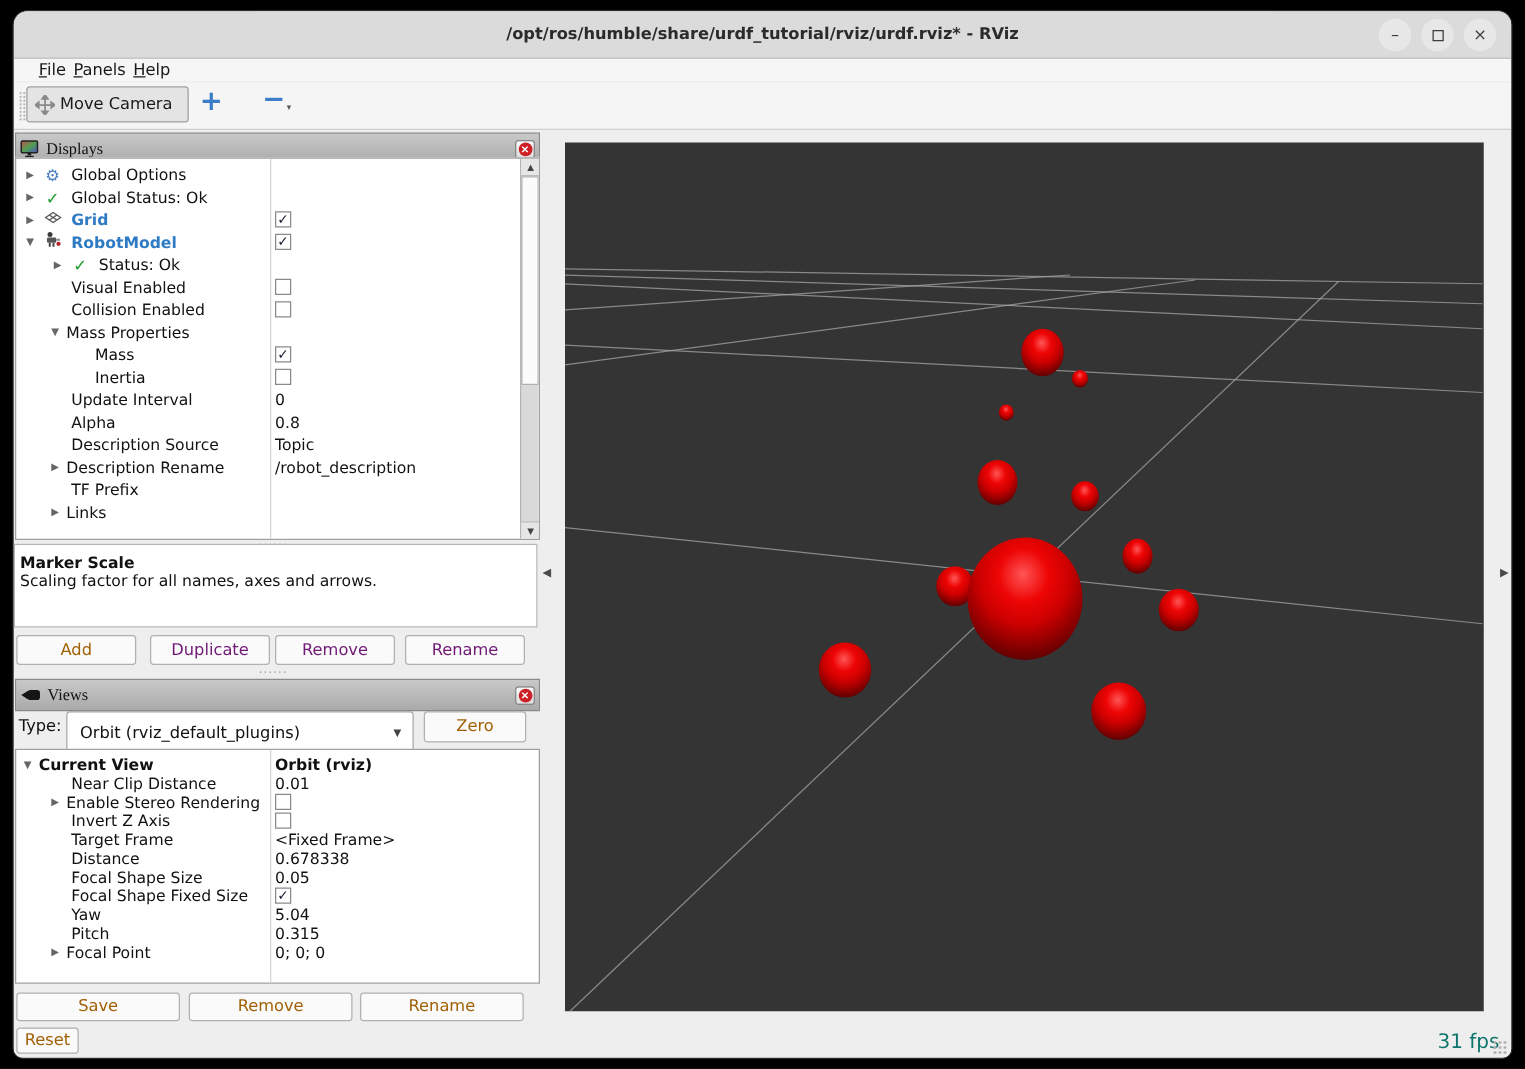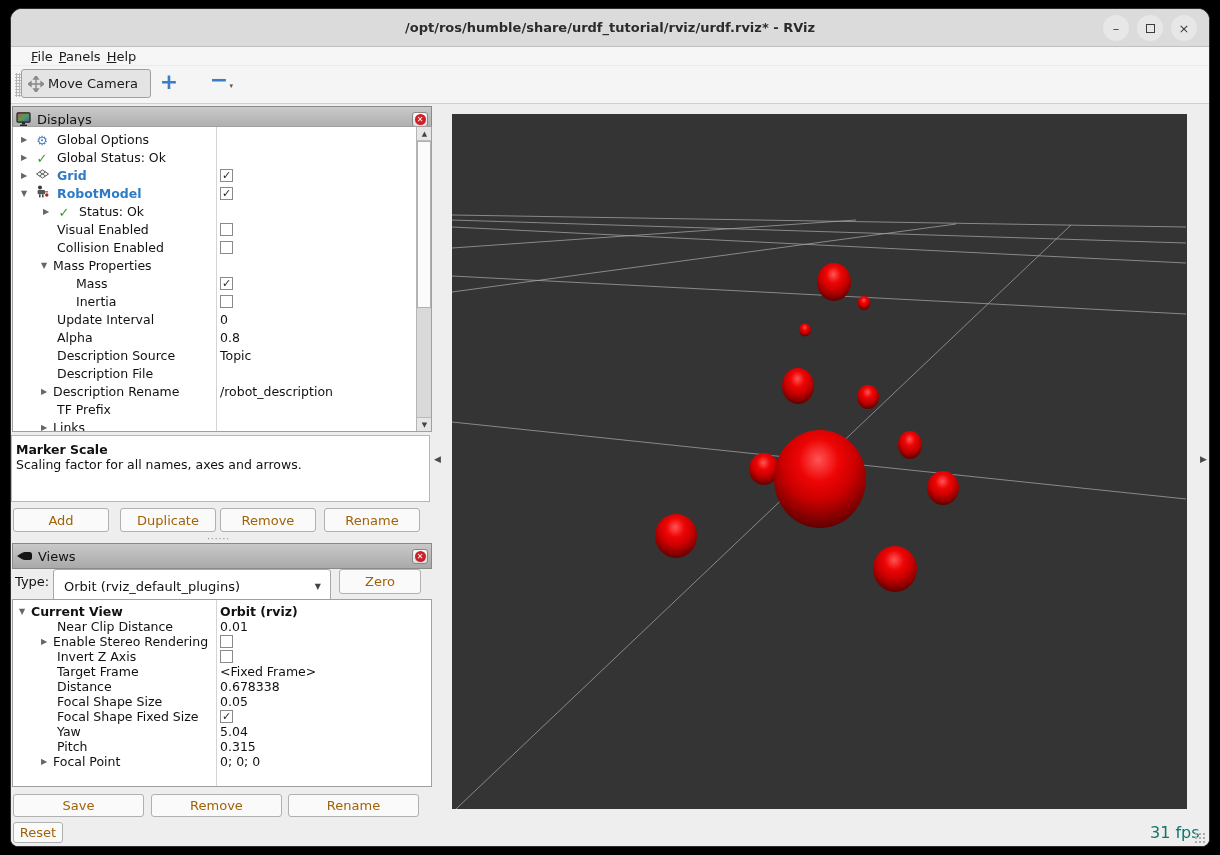--- a/index.html
+++ b/index.html
@@ -31,21 +31,21 @@
               display:flex; align-items:center; gap:4px; font-size:13px; color:#1a1a1a; }
   .tb-plus { position:absolute; left:146px; top:2px; width:24px; height:30px; color:#3b7dc8;
              font-size:22px; font-weight:bold; text-align:center; line-height:28px; }
   .tb-minus { position:absolute; left:196px; top:2px; width:24px; height:30px; color:#3b7dc8;
               font-size:22px; font-weight:bold; text-align:center; line-height:24px; }
   .tb-minus .dd { position:absolute; right:-2px; bottom:0px; font-size:7px; color:#555; }
   
   .main { position:relative; height:744px; background:#eeeeee; }
   .panel-header { position:absolute; height:14px; background:linear-gradient(#c9c9c9,#a9a9a9);
                   border:1px solid #8a8a8a; display:flex; align-items:center; padding:12px 3px;
-                  font-size:13px; color:#111; }
+                  font-size:13px; color:#111;font-family:Liberation Serif, serif; }
   .panel-header .ph-label { margin-left:5px; flex:1; }
   .close-btn { width:16px; height:15px; background:linear-gradient(#fafafa,#dddddd);
                border:1px solid #888; border-radius:3px; display:flex; align-items:center;
                justify-content:center; }
   .close-btn .dot { width:11px; height:11px; border-radius:50%; background:#cc2026; color:#fff;
                     font-size:8px; line-height:11px; text-align:center; font-weight:bold; }
   .treebox { position:absolute; background:#fff; border:1px solid #a0a0a0; overflow:hidden; }
   .tree-col-divider { position:absolute; top:0; bottom:0; left:203px; width:1px; background:#d4d4d4; }
   .tree-row { position:relative; display:flex; align-items:center; }
   .tree-row .expander { width:12px; font-size:8px; color:#666; text-align:left; flex:none; }
@@ -69,21 +69,21 @@
   .vs-down { bottom:0; border-top:1px solid #bbb; }
   .vs-handle { position:absolute; left:0; top:14px; width:14px; height:55%;
                background:#fbfbfb; border:1px solid #b0b0b0; }
   .splitter-dots { position:absolute; font-size:9px; color:#8a8a8a; letter-spacing:1px; }
   .descbox { position:absolute; background:#fff; border:1px solid #b6b6b6; padding:6px 4px; }
   .descbox .dtitle { font-size:12.5px; font-weight:bold; color:#111; }
   .descbox .dtext { font-size:12.5px; color:#111; }
   .btn { position:absolute; height:24px; background:#fafafa; border:1px solid #b0b0b0;
          border-radius:3px; font-size:13px; color:#a16207; display:flex; align-items:center;
          justify-content:center; }
-  .btn.disabled { color:#a16207; }
+  .btn.disabled { color:#701a75; }
   .combo { position:absolute; height:25px; background:#fff; border:1px solid #a8a8a8;
            border-radius:3px; font-size:13px; color:#111; display:flex; align-items:center;
            padding:16px 10px; }
   .combo .carrow { position:absolute; right:9px; font-size:8px; color:#444; }
   .type-label { position:absolute; font-size:13px; color:#111; }
   .viewport { position:absolute; background:#343434; }
   .split-arrow { position:absolute; font-size:9px; color:#4a4a4a; }
   .fps { position:absolute; font-size:16px; color:#0f766e; }
   .grip { position:absolute; width:12px; height:12px;
           background-image:radial-gradient(#adadad 1px, transparent 1.2px);
@@ -238,24 +238,20 @@
         </div>
         <div class="tree-row" style="height: 18px;">
           <span style="flex: 0 0 auto; width: 44px;"></span>
           <span class="lbl">Alpha</span>
           <span class="val">0.8</span>
         </div>
         <div class="tree-row" style="height: 18px;">
           <span style="flex: 0 0 auto; width: 44px;"></span>
           <span class="lbl">Description Source</span>
           <span class="val">Topic</span>
-        </div>
-        <div class="tree-row" style="height: 18px;">
-          <span style="flex: 0 0 auto; width: 44px;"></span>
-          <span class="lbl">Description File</span>
         </div>
         <div class="tree-row" style="height: 18px;">
           <span style="flex: 0 0 auto; width: 28px;"></span>
           <span class="expander">▶</span>
           <span class="lbl">Description Rename</span>
           <span class="val">/robot_description</span>
         </div>
         <div class="tree-row" style="height: 18px;">
           <span style="flex: 0 0 auto; width: 44px;"></span>
           <span class="lbl">TF Prefix</span>

